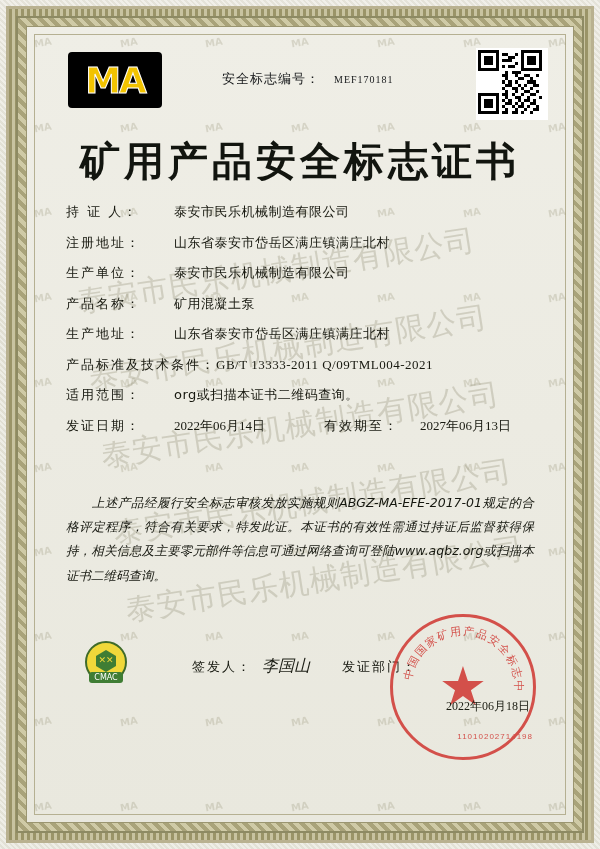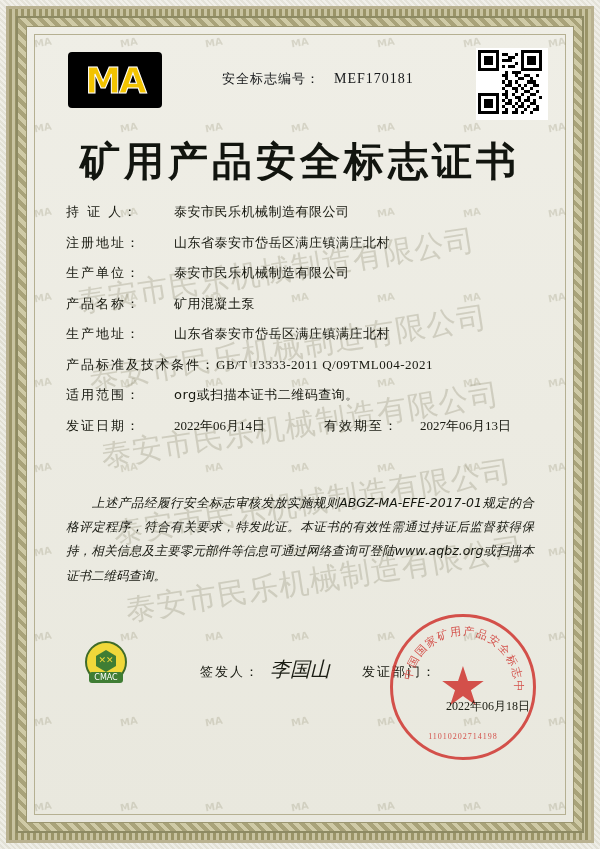--- a/index.html
+++ b/index.html
@@ -87,21 +87,21 @@
     font-weight:bold;font-size:36px;
     color:#f2c300;
     letter-spacing:-2px;
     -webkit-text-stroke:1px #fff;
   }
   .cert-no{
     position:absolute;left:180px;top:28px;
     font-size:13px;color:#16181a;
     letter-spacing:1px;
   }
-  .cert-no .num{font-family:"Liberation Serif",serif;margin-left:14px;font-size:14px;}
+  .cert-no .num{font-family:"Liberation Serif",serif;margin-left:14px;font-size:10px;}
   .qr{
     position:absolute;right:10px;top:6px;
     width:68px;height:68px;background:#fff;padding:2px;
   }
   .title{
     text-align:center;
     font-size:40px;
     letter-spacing:4px;
     color:#12150f;
     font-weight:bold;
@@ -132,24 +132,24 @@
   }
   
   .footer{position:relative;margin-top:34px;height:130px;}
   .cmac{
     position:absolute;left:36px;top:14px;width:56px;height:56px;
   }
   .sign-row{
     position:absolute;left:150px;top:34px;
     display:flex;align-items:baseline;font-size:13px;color:#16180f;
   }
-  .sign-label{letter-spacing:2px;margin-left:8px;}
+  .sign-label{letter-spacing:2px;}
   .sign-name{
     font-family:"Liberation Serif",serif;
-    font-size:20px;margin:0 26px 0 10px;color:#1b1d14;
+    font-size:16px;margin:0 26px 0 10px;color:#1b1d14;
     font-style:italic;
   }
   .dept-label{letter-spacing:2px;margin-left:6px;}
   .date-text{
     position:absolute;right:28px;top:76px;
     font-size:12px;font-family:"Liberation Serif",serif;color:#1a1c12;
   }
   
   .seal{
     position:absolute;right:22px;top:-8px;
@@ -160,22 +160,22 @@
     display:flex;align-items:center;justify-content:center;
   }
   .seal .star{
     font-size:54px;color:#cf2f2a;line-height:1;
   }
   .seal-ring-text{
     position:absolute;left:0;top:0;width:140px;height:140px;
   }
   .seal-num{
     position:absolute;bottom:16px;left:0;width:100%;
-    text-align:center;font-size:8px;color:#cf2f2a;
-    font-family:Liberation Serif, serif;
+    text-align:right;font-size:8px;color:#cf2f2a;
+    font-family:Liberation Sans, sans-serif;
     letter-spacing:1px;
   }
 </style>
 </head>
 <body>
 
 <div class="page">
   <div class="border-outer"></div>
   <div class="border-mid"></div>
   <div class="border-in"></div>

